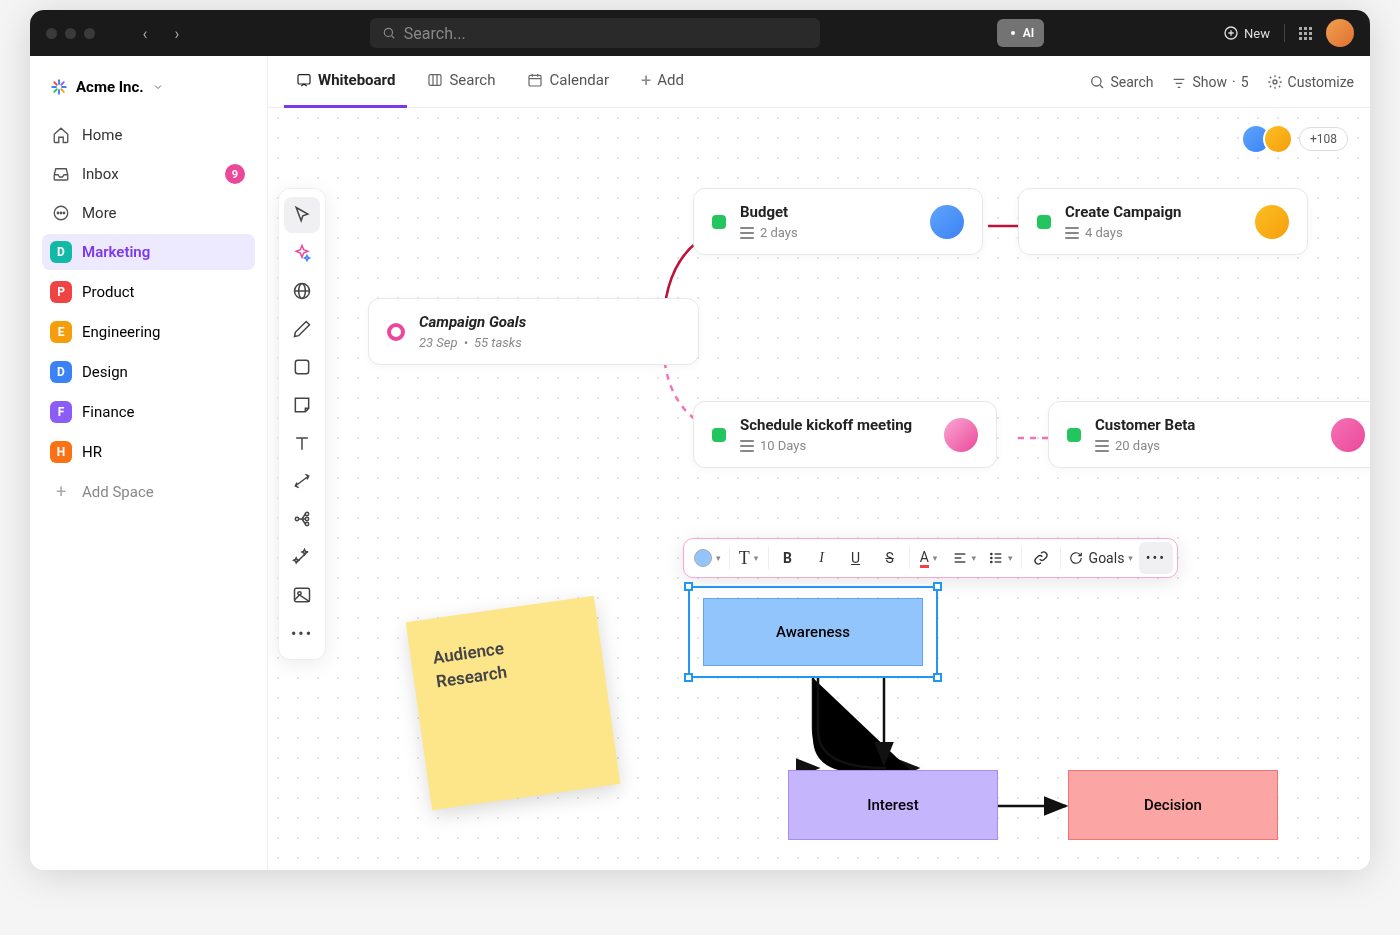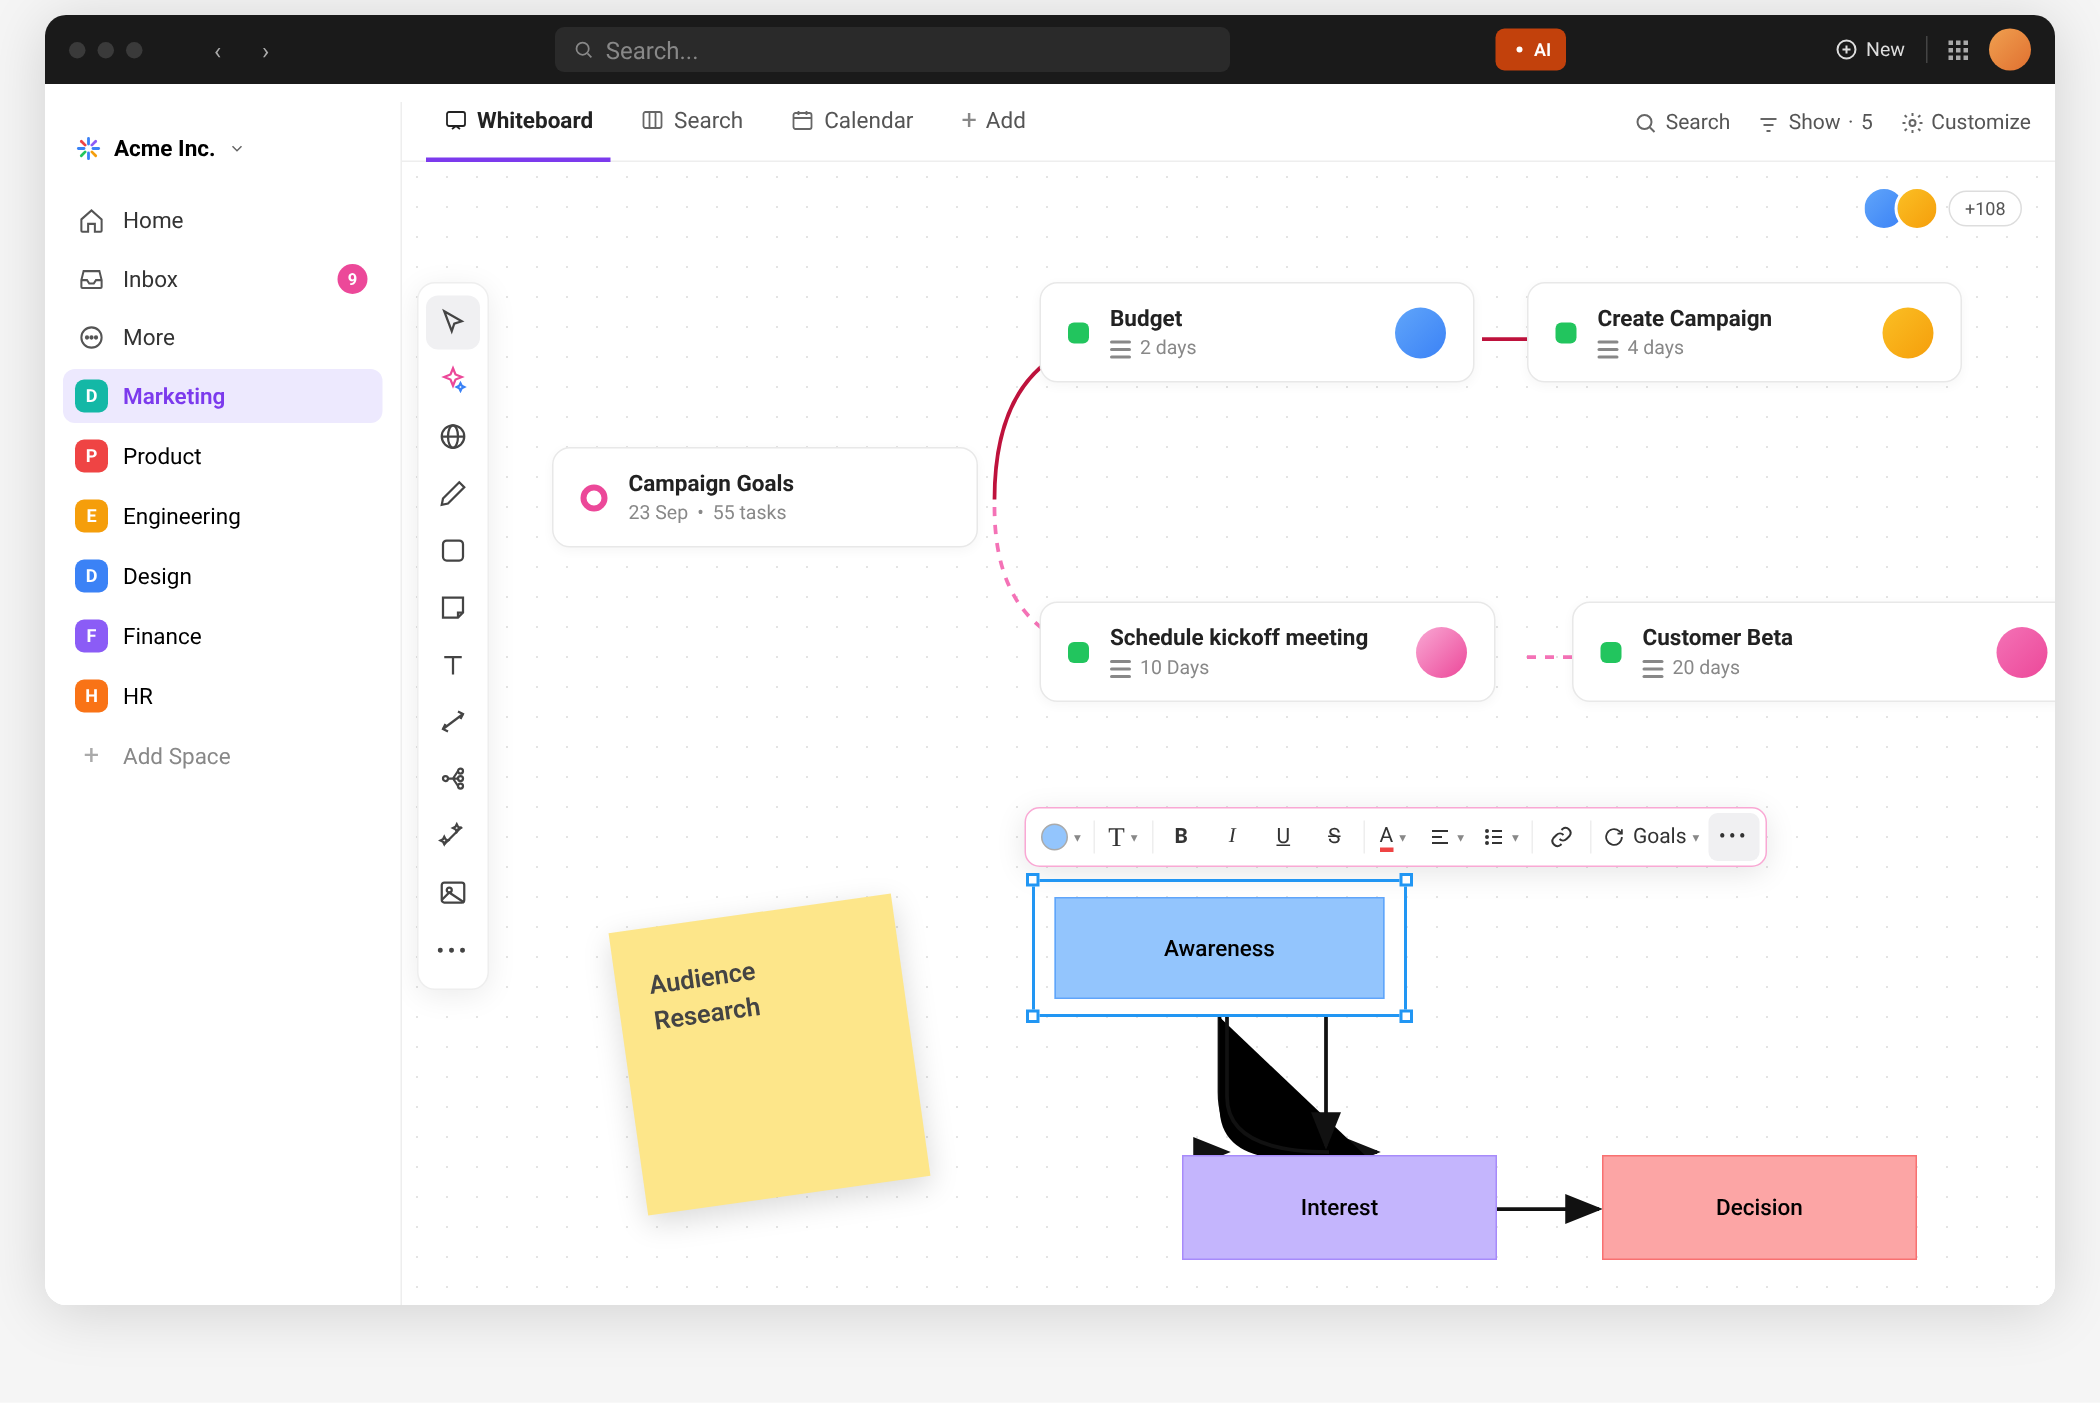--- a/index.html
+++ b/index.html
@@ -5,28 +5,28 @@
 * { box-sizing: border-box; margin: 0; padding: 0; font-family: -apple-system, BlinkMacSystemFont, "Segoe UI", Roboto, sans-serif; }
 html,body { width:1400px; height:935px; overflow:hidden; background:#f5f5f5; }
 .window { width:1340px; height:860px; margin:10px auto 0; background:#fff; border-radius:14px; overflow:hidden; box-shadow:0 4px 40px rgba(0,0,0,.15); display:flex; flex-direction:column; position:relative; }
 .titlebar { height:46px; background:#1a1a1a; display:flex; align-items:center; padding:0 16px; gap:12px; }
 .traffic { display:flex; gap:8px; }
 .traffic span { width:11px; height:11px; border-radius:50%; background:#3a3a3a; display:block; }
 .nav-arrows { display:flex; gap:4px; margin-left:24px; }
 .nav-arrows button { width:28px; height:28px; background:none; border:none; color:#aaa; font-size:16px; cursor:pointer; border-radius:6px; }
 .searchbar { flex:1; max-width:450px; margin:0 auto; height:30px; background:#2a2a2a; border-radius:6px; display:flex; align-items:center; padding:0 12px; color:#888; gap:8px; }
 .searchbar svg { width:14px; height:14px; }
-.ai-btn { height:28px; padding:0 10px; background:#c2410c; border-radius:6px; color:#fff; font-size:12px; font-weight:600; display:flex; align-items:center; gap:4px; margin-left:-2px; }
+.ai-btn { height:28px; padding:0 10px; background:#737373; border-radius:6px; color:#fff; font-size:12px; font-weight:600; display:flex; align-items:center; gap:4px; margin-left:-2px; }
 .title-right { display:flex; align-items:center; gap:14px; margin-left:auto; }
 .new-btn { color:#ddd; font-size:13px; display:flex; align-items:center; gap:5px; cursor:pointer; }
 .apps-icon, .avatar-tb { width:28px; height:28px; border-radius:50%; background:linear-gradient(135deg,#f0a050,#e07030); display:flex; align-items:center; justify-content:center; }
 .apps-grid { display:grid; grid-template-columns:repeat(3,3px); grid-template-rows:repeat(3,3px); gap:2px; }
 .apps-grid span { background:#aaa; }
 .body { flex:1; display:flex; background:#fff; }
-.sidebar { width:238px; border-right:1px solid #eee; padding:16px 12px; display:flex; flex-direction:column; gap:4px;margin-top:12px; }
+.sidebar { width:238px; border-right:1px solid #eee; padding:16px 12px; display:flex; flex-direction:column; gap:4px; }
 .workspace { display:flex; align-items:center; gap:8px; font-weight:700; font-size:15px; padding:6px 8px; cursor:pointer; }
 .ws-logo { width:18px; height:18px; }
 .side-item { display:flex; align-items:center; gap:12px; padding:8px 10px; border-radius:8px; color:#333; font-size:15px; cursor:pointer; }
 .side-item svg { width:18px; height:18px; stroke:#555; fill:none; stroke-width:1.8; }
 .badge-pink { margin-left:auto; background:#ec4899; color:#fff; font-size:11px; font-weight:700; width:20px; height:20px; border-radius:10px; display:flex; align-items:center; justify-content:center; }
 .spaces-label { font-size:13px; color:#888; font-weight:600; padding:18px 10px 6px; }
 .space-item { display:flex; align-items:center; gap:10px; padding:7px 8px; border-radius:8px; font-size:15px; cursor:pointer; }
 .space-item.active { background:#ede9fe; color:#7c3aed; font-weight:600; }
 .space-badge { width:22px; height:22px; border-radius:6px; color:#fff; font-size:12px; font-weight:700; display:flex; align-items:center; justify-content:center; }
 .add-space { color:#888; }
@@ -408,21 +408,21 @@
           </svg>
         <svg class="connector" style="left:730px; top:688px;" width="80" height="20">
             <defs>
               <marker id="arR" markerWidth="12" markerHeight="12" refX="9" refY="4" orient="auto">
                 <path d="M0,0 L0,8 L10,4 z" fill="#111"></path>
               </marker>
             </defs>
             <path d="M0 10 L 68 10" stroke="#111" stroke-width="2.5" fill="none" marker-end="url(#arR)"></path>
           </svg>
 
-        <div class="card" style="left:100px; top:190px; width:284px;">
+        <div class="card" style="left:100px; top:190px; width:331px;font-style:italic;">
           <div class="ring"></div>
           <div>
             <div class="title">Campaign Goals</div>
             <div class="sub">
                 <span>23 Sep</span>
                 <span>•</span>
                 <span>55 tasks</span>
               </div>
           </div>
         </div>

